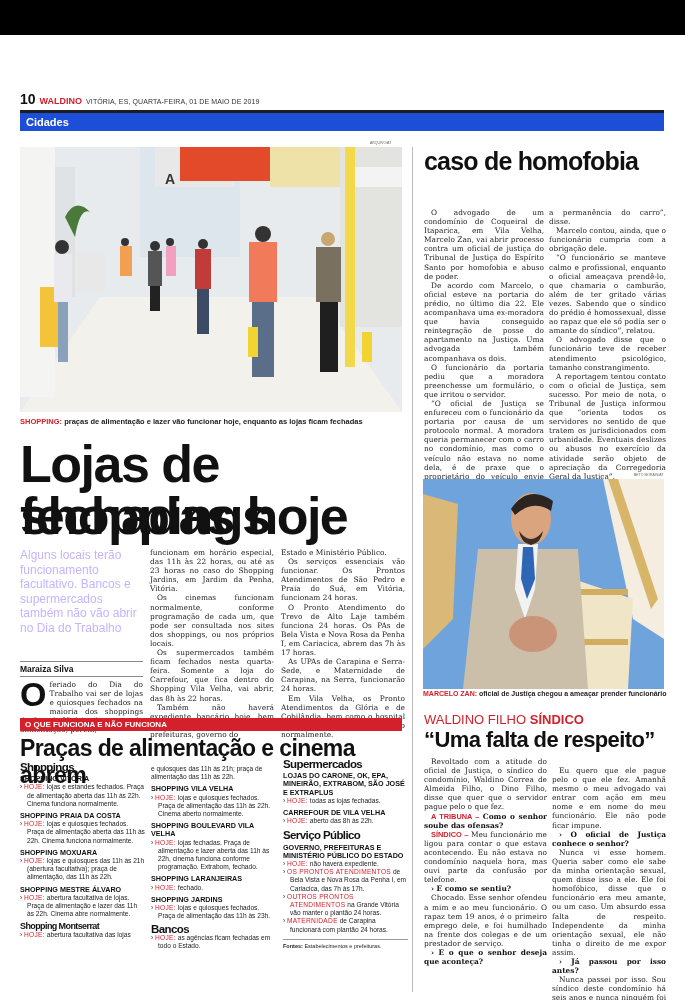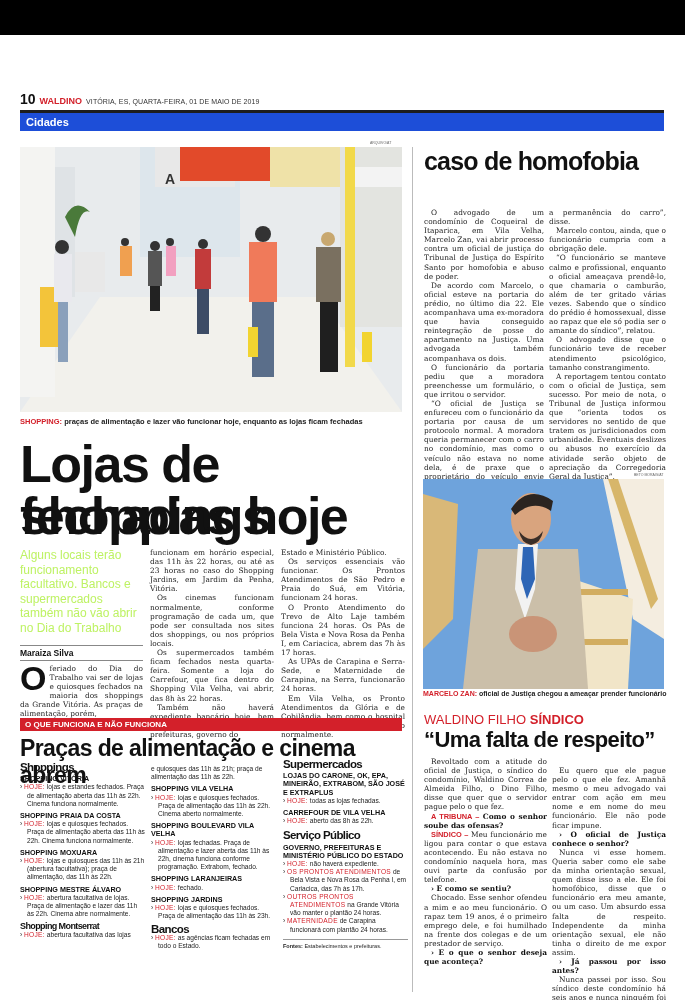--- a/index.html
+++ b/index.html
@@ -12,21 +12,21 @@
 .hdr .brand{font-weight:bold;font-size:9px;color:#d3202a}
 .hdr .date{font-size:7px;color:#333;letter-spacing:.1px}
 .topbar{left:20px;top:75px;width:644px;height:3px;background:#1d1d1d}
 .sec{left:20px;top:78px;width:644px;height:18px;background:#1d4ed8;color:#fff;font-family:"Liberation Sans",sans-serif;font-weight:bold;font-size:11px;padding:3px 6px}
 .credit{font-family:"Liberation Sans",sans-serif;font-size:3.5px;color:#666}
 .photo1{left:20px;top:113px;width:382px;height:268px;overflow:hidden;background:linear-gradient(180deg,#d9dde0 0%,#e9ecee 35%,#f1f0ea 60%,#e6e3dc 100%)}
 .photo2{left:423px;top:444px;width:241px;height:210px;overflow:hidden;background:linear-gradient(170deg,#5f94d2 0%,#7bb0e4 60%,#9cc7ef 100%)}
 .cap{font-family:"Liberation Sans",sans-serif;font-size:7.5px;font-weight:bold;color:#222}
 .cap .red{color:#d3202a}
 .big{font-family:"Liberation Sans",sans-serif;font-weight:bold;color:#111;letter-spacing:-1.5px;line-height:1}
-.deck{font-family:"Liberation Sans",sans-serif;font-size:12px;line-height:14.5px;color:#bef264}
+.deck{font-family:"Liberation Sans",sans-serif;font-size:12px;line-height:14.5px;color:#c4b5fd}
 .byline{font-family:"Liberation Sans",sans-serif;font-weight:bold;font-size:8.5px;color:#111;border-top:1px solid #888;border-bottom:1px solid #888;padding:2px 0}
 .body{font-size:7.4px;line-height:9.1px;color:#222;text-align:justify}
 .body p{text-indent:7px}
 .drop{float:left;font-family:"Liberation Sans",sans-serif;font-weight:bold;font-size:34px;line-height:28px;margin:0 3px 0 0;color:#111}
 .redbar{left:20px;top:718px;width:382px;height:13px;background:#d3202a;color:#fff;font-family:"Liberation Sans",sans-serif;font-weight:bold;font-size:8px;padding:2px 5px}
 .h2{font-family:"Liberation Sans",sans-serif;font-weight:bold;color:#111;letter-spacing:-.6px}
 .lst{font-family:"Liberation Sans",sans-serif;font-size:6.6px;line-height:8.2px;color:#222}
 .lst .t{font-weight:bold;font-size:7.2px;color:#111;margin-top:4px}
 .lst .l{padding-left:7px;text-indent:-7px}
 .lst .k{color:#d3202a;letter-spacing:.3px}
@@ -97,21 +97,21 @@
   <span>praças de alimentação e lazer vão funcionar hoje, enquanto as lojas ficam fechadas</span>
 </div>
 
 <div class="abs big" style="left:20px;top:438px;width:400px;font-size:52px">
   <div style="height:52px">Lojas de shoppings</div>
   <div style="height:52px">fechadas hoje</div>
 </div>
 
 <div class="abs" style="left:20px;top:548px;width:123px">
   <div class="deck">Alguns locais terão funcionamento facultativo. Bancos e supermercados também não vão abrir no Dia do Trabalho</div>
-  <div class="byline" style="margin-top:10px">Maraiza Silva</div>
+  <div class="byline" style="margin-top:26px">Maraiza Silva</div>
   <div class="body" style="margin-top:3px">
     <span class="drop">O</span>
     <span>feriado do Dia do Trabalho vai ser de lojas e quiosques fechados na maioria dos shoppings da Grande Vitória. As praças de alimentação, porém,</span>
   </div>
 </div>
 <div class="abs body" style="left:150px;top:548px;width:124px">
   <p style="text-indent:0">funcionam em horário especial, das 11h às 22 horas, ou até as 23 horas no caso do Shopping Jardins, em Jardim da Penha, Vitória.</p>
   <p>Os cinemas funcionam normalmente, conforme programação de cada um, que pode ser consultada nos sites dos shoppings, ou nos próprios locais.</p>
   <p>Os supermercados também ficam fechados nesta quarta-feira. Somente a loja do Carrefour, que fica dentro do Shopping Vila Velha, vai abrir, das 8h às 22 horas.</p>
   <p>Também não haverá expediente bancário hoje, bem como atendimento nas prefeituras, governo do</p>

